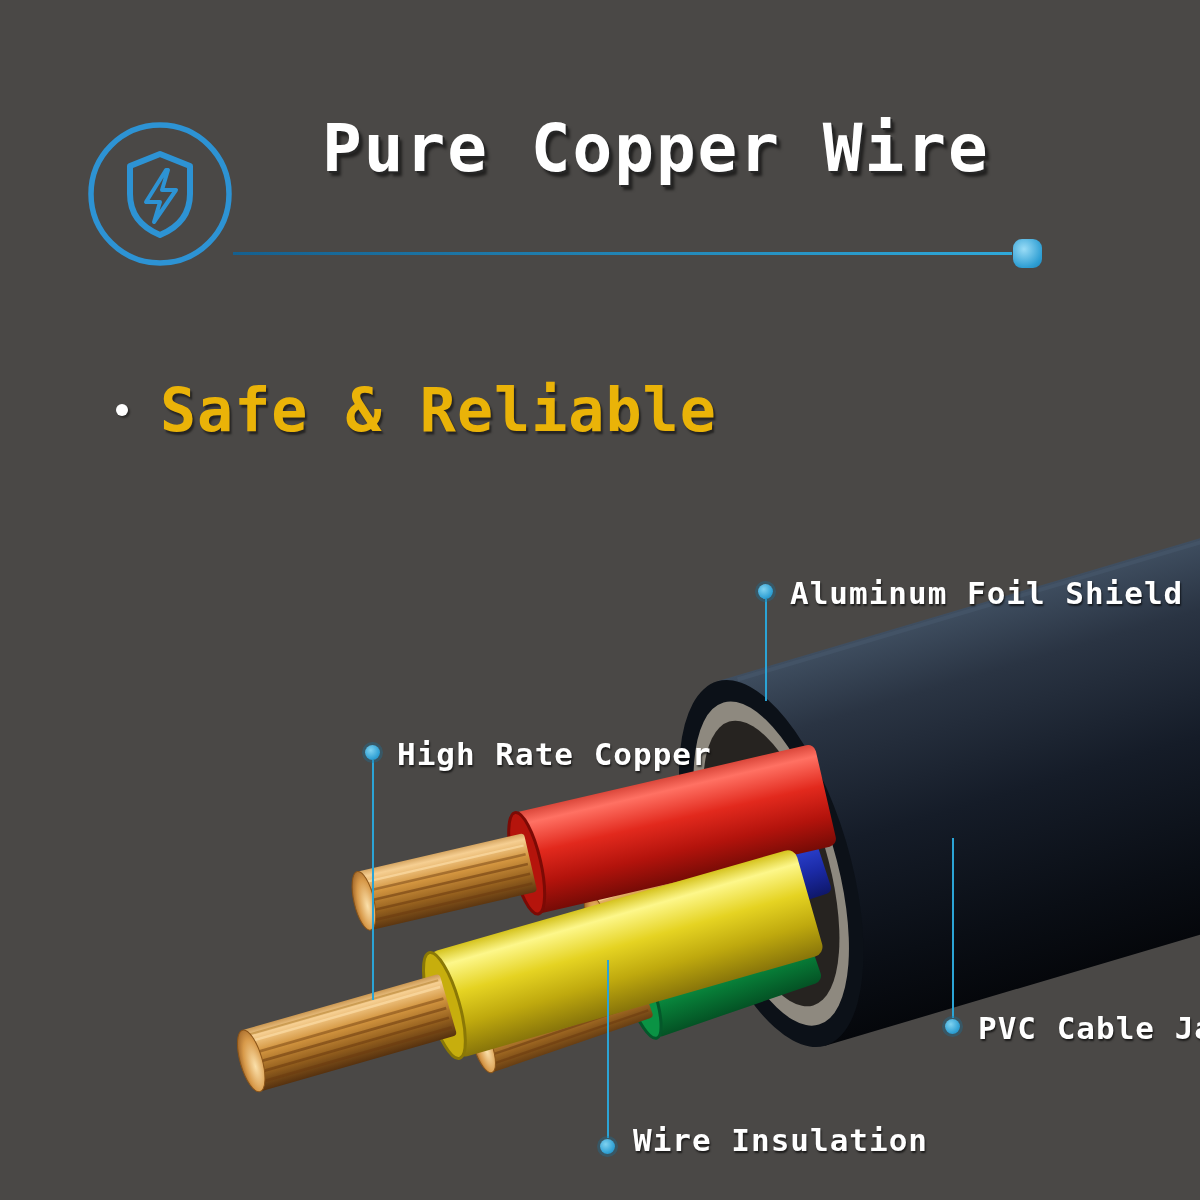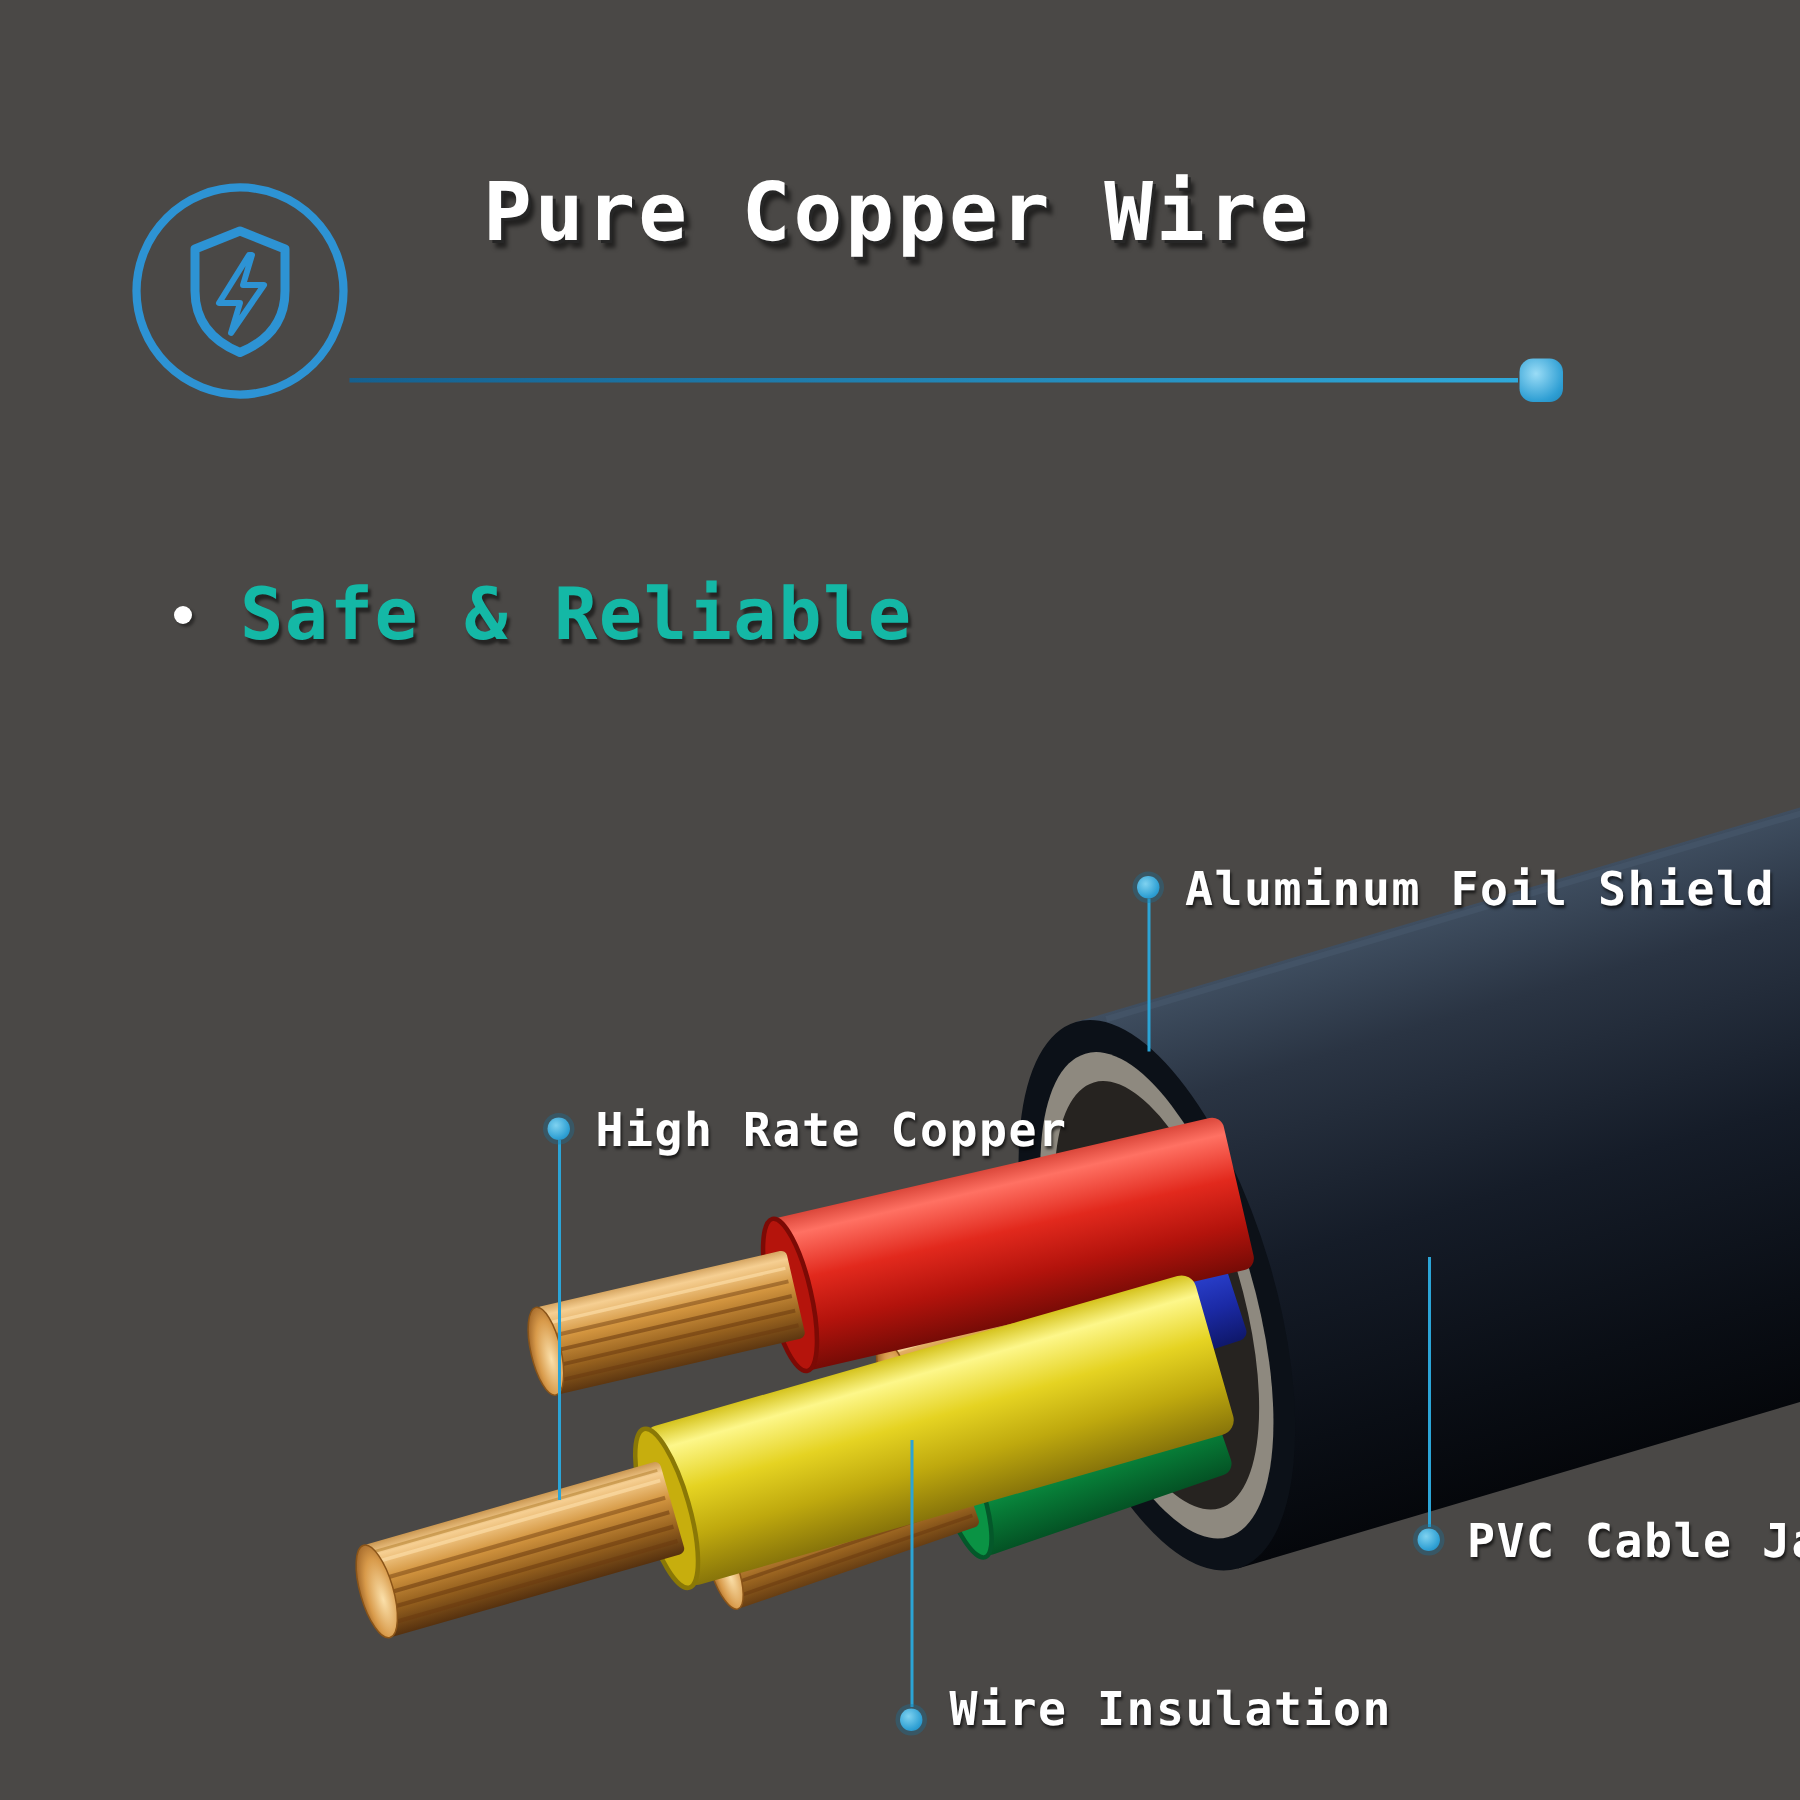--- a/index.html
+++ b/index.html
@@ -3,33 +3,33 @@
 <meta charset="utf-8">
 <style>
   html,body{margin:0;padding:0;}
   .stage{
     position:relative;width:1200px;height:1200px;overflow:hidden;
     background:#4a4846;
     font-family:"DejaVu Sans Mono","Liberation Mono",monospace;
   }
   .title{
     position:absolute;left:322px;top:110px;margin:0;
-    font-size:54px;font-weight:bold;color:#ffffff;letter-spacing:2px;white-space:nowrap;
+    font-size:66px;font-weight:bold;color:#ffffff;letter-spacing:2px;white-space:nowrap;
     text-shadow:2px 2px 0 #262626, 4px 5px 3px rgba(0,0,0,.55);
   }
   .icon-badge{position:absolute;left:84px;top:118px;}
   .rule{position:absolute;left:233px;top:252px;width:779px;height:3px;
     background:linear-gradient(90deg,#15608f,#2fa9da);}
   .rule-dot{position:absolute;left:1013px;top:239px;width:29px;height:29px;border-radius:9px;
     background:radial-gradient(circle at 38% 35%,#9adcf6,#2f9fd4 70%,#1f86ba);}
   .features{position:absolute;left:116px;top:380px;}
   .feature-row{display:flex;align-items:center;height:60px;margin-bottom:38px;}
   .fdot{width:12px;height:12px;border-radius:50%;background:#ffffff;margin-right:32px;
     box-shadow:2px 2px 2px rgba(0,0,0,.4);flex:0 0 auto;}
-  .ftext{font-size:48px;font-weight:bold;color:#14b8a6;letter-spacing:1px;white-space:nowrap;
+  .ftext{font-size:60px;font-weight:bold;color:#eab308;letter-spacing:1px;white-space:nowrap;
     text-shadow:2px 3px 2px rgba(0,0,0,.5);}
   .cable-svg{position:absolute;left:0;top:0;}
   .co-label{position:absolute;font-size:31px;font-weight:bold;color:#ffffff;white-space:nowrap;
     text-shadow:1px 2px 2px rgba(0,0,0,.65);letter-spacing:1px;}
   .co-line{position:absolute;width:2px;background:#2ba4d6;}
   .co-dot{position:absolute;width:15px;height:15px;border-radius:50%;
     background:radial-gradient(circle at 38% 35%,#7fd2f0,#2fa0d4 65%,#1b84b8);
     box-shadow:0 0 0 3px rgba(24,118,160,.35);}
 </style>
 </head>

